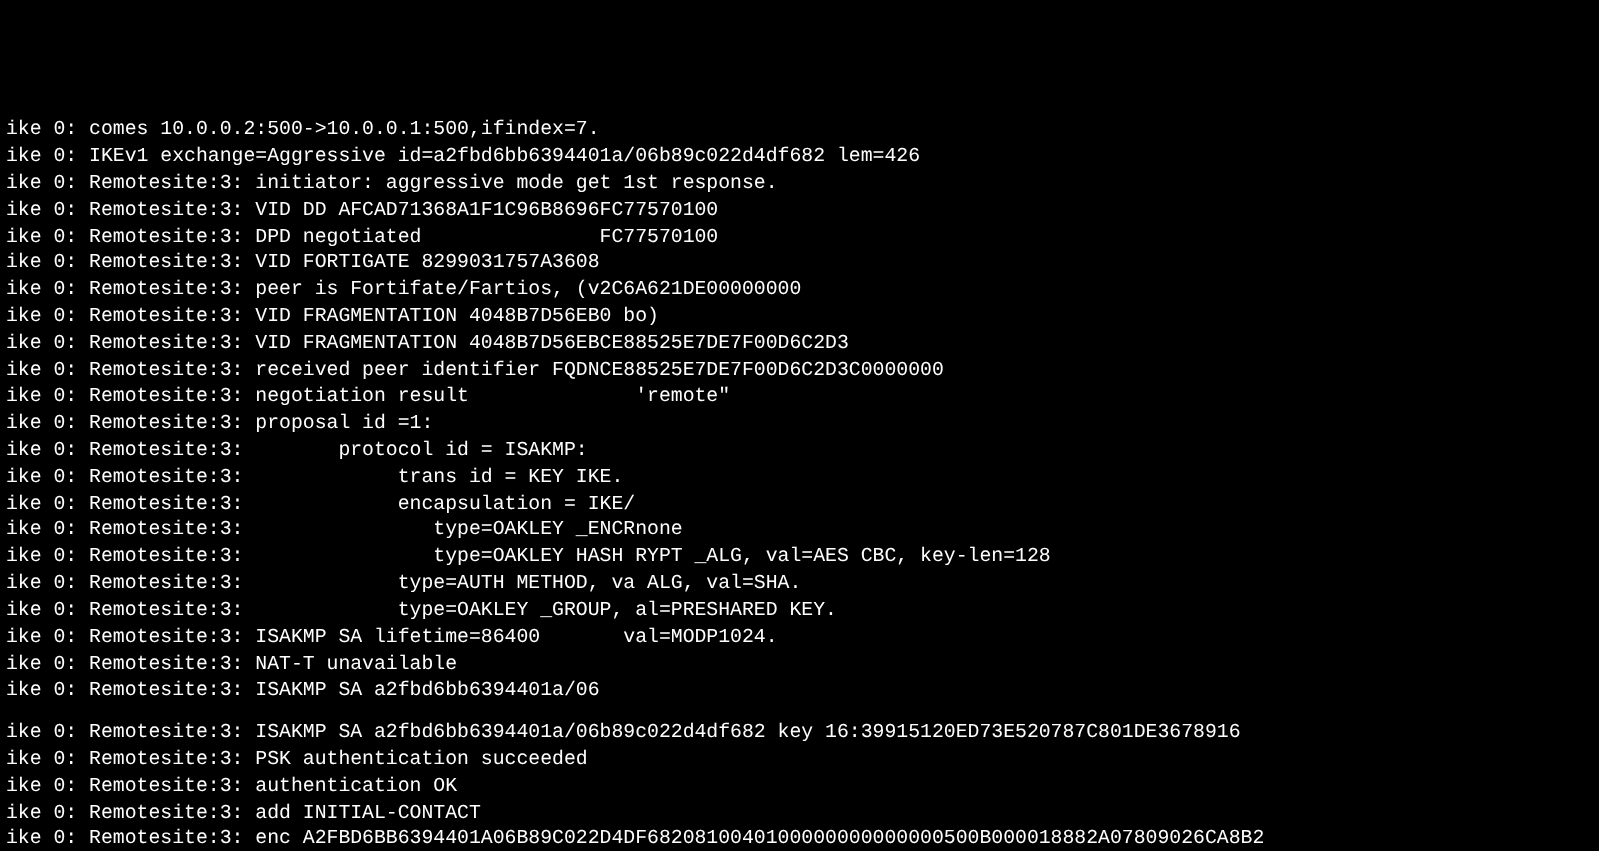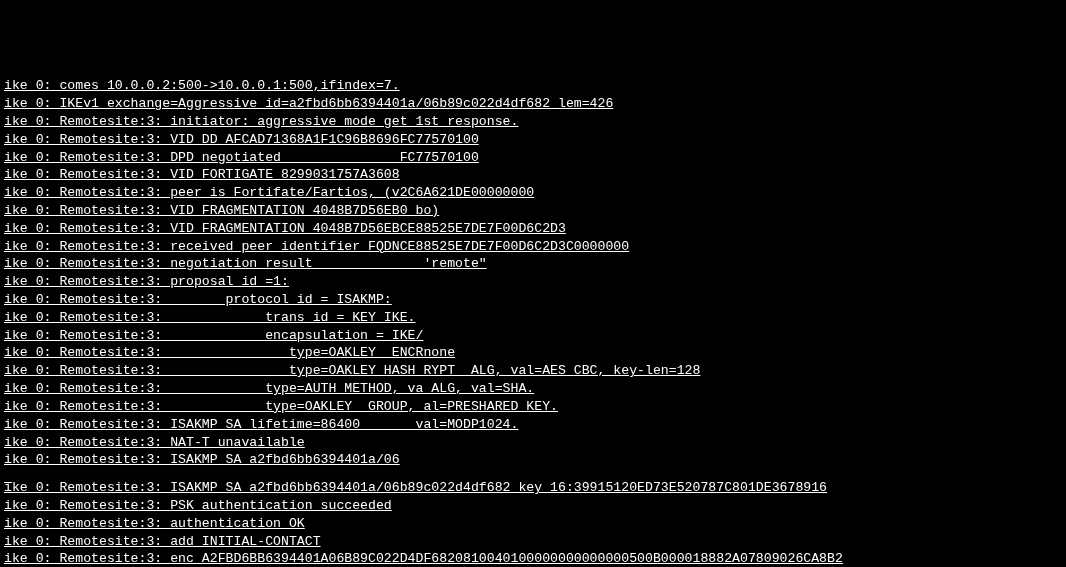--- a/index.html
+++ b/index.html
@@ -15,21 +15,20 @@
       line-height: 1.35;
       padding: 6px 4px;
       width: 1066px;
       height: 567px;
       overflow: hidden;
       white-space: pre;
     }
     .log-line {
       display: block;
       white-space: pre;
-      text-decoration: underline;
     }
     .blank-line {
       height: 10px;
     }
   </style>
 </head>
 <body>
 
 
 

